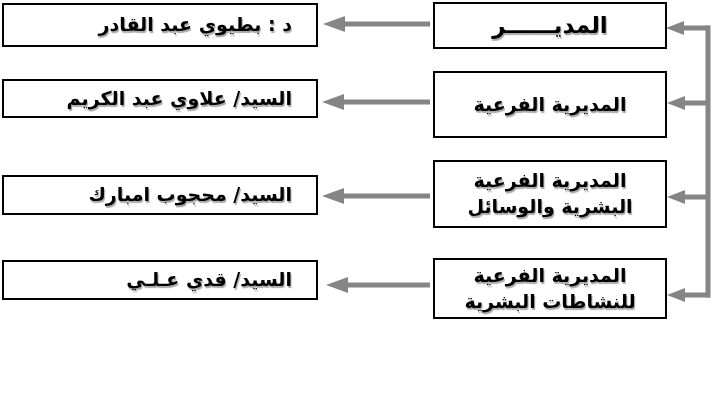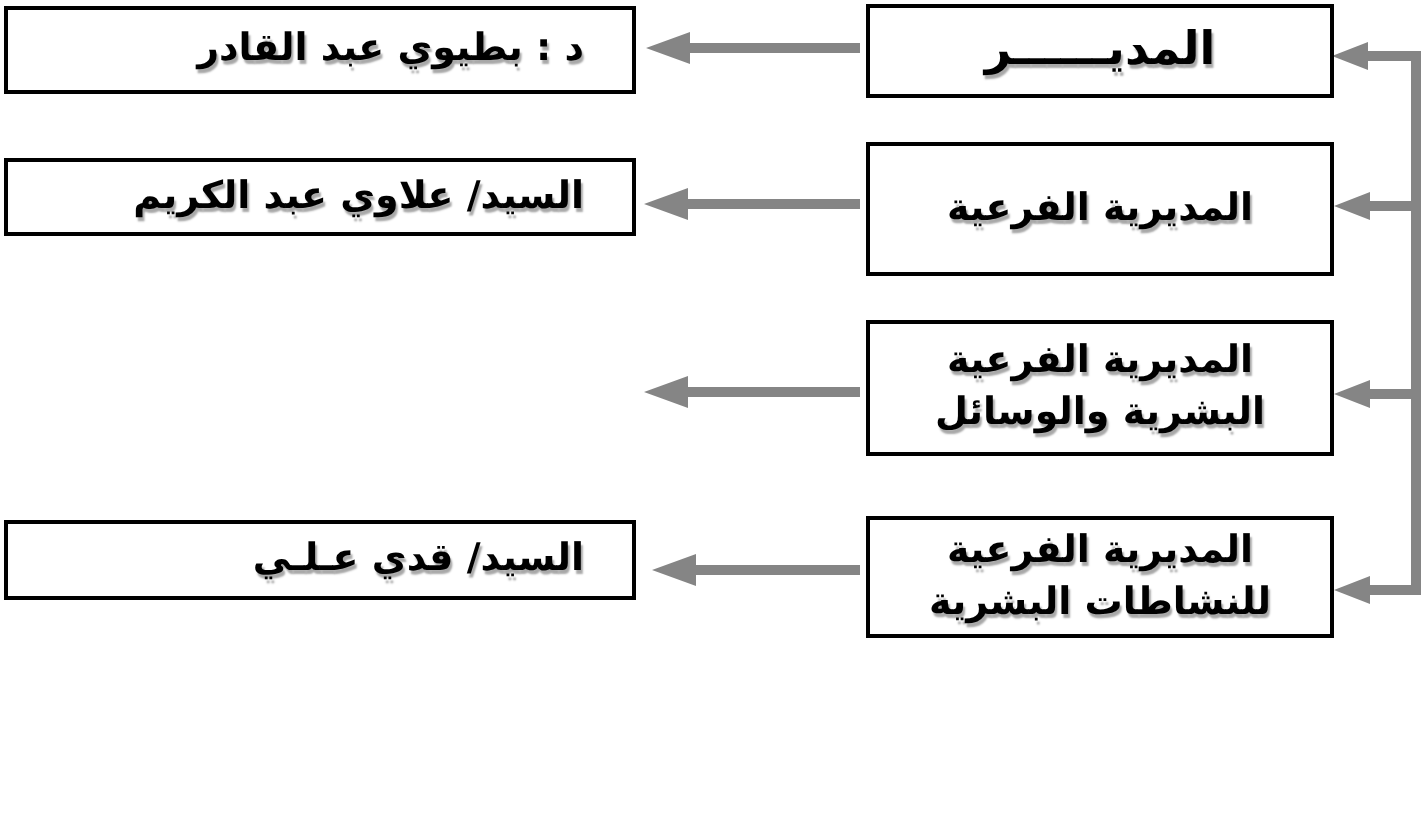--- a/index.html
+++ b/index.html
@@ -121,18 +121,21 @@
   </div>
 
   <div class="box name nameA" dir="rtl">
     <div>د : بطيوي عبد القادر</div>
   </div>
 
   <div class="box name nameB" dir="rtl">
     <div>السيد/ علاوي عبد الكريم</div>
   </div>
 
+  <div class="box name nameC" dir="rtl">
+    <div>السيد/ محجوب امبارك</div>
+  </div>
 
   <div class="box name nameD" dir="rtl">
     <div>السيد/ قدي عـلـي</div>
   </div>
 
 </div>
 
 </body></html>

